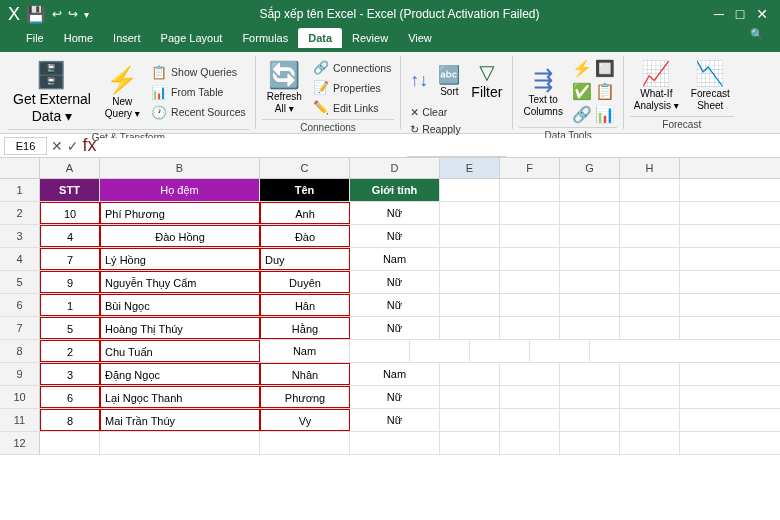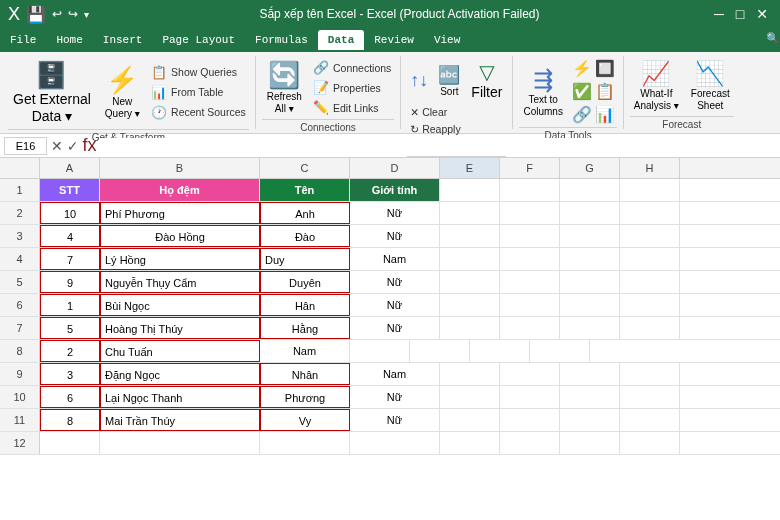--- a/index.html
+++ b/index.html
@@ -19,24 +19,23 @@
     .title-bar-title { flex: 1; text-align: center; font-size: 12px; color: white; }
     .title-bar-controls { display: flex; gap: 4px; }
     .title-btn { color: white; font-size: 14px; cursor: pointer; padding: 0 4px; }
     .save-icon { font-size: 16px; }
     .undo-icon, .redo-icon { font-size: 12px; }
 
     
     .ribbon-tabs {
       background: #217346;
       display: flex;
-      padding: 0 0;
+      padding: 0 16px;
       height: 24px;
-      align-items: center;
-      font-family: Liberation Mono, monospace;
+      align-items: flex-start;
     }
     .ribbon-tab {
       padding: 4px 10px;
       color: white;
       font-size: 11px;
       cursor: pointer;
       border-radius: 3px 3px 0 0;
     }
     .ribbon-tab.active {
       background: #fff;
@@ -413,23 +412,23 @@
       <div class="col-header col-e selected-cell-e">E</div>
       <div class="col-header col-f">F</div>
       <div class="col-header col-g">G</div>
       <div class="col-header col-h">H</div>
     </div>
 
     <div class="rows-container">
 
       <div class="row">
         <div class="row-num">1</div>
-        <div class="cell col-a cell-center" style="background:#8b5cf6; color:white; font-weight:bold; text-align:center;">STT</div>
-        <div class="cell col-b cell-center" style="background:#ec4899; color:white; font-weight:bold; text-align:center;">Họ đệm</div>
-        <div class="cell col-c cell-center" style="background:#15803d; color:white; font-weight:bold; text-align:center;">Tên</div>
+        <div class="cell col-a cell-center" style="background:#701a75; color:white; font-weight:bold; text-align:center;">STT</div>
+        <div class="cell col-b cell-center" style="background:#a21caf; color:white; font-weight:normal; text-align:center;">Họ đệm</div>
+        <div class="cell col-c cell-center" style="background:#000000; color:white; font-weight:bold; text-align:center;">Tên</div>
         <div class="cell col-d cell-center" style="background:#217346; color:white; font-weight:bold; text-align:center;">Giới tính</div>
         <div class="cell col-e"></div>
         <div class="cell col-f"></div>
         <div class="cell col-g"></div>
         <div class="cell col-h"></div>
       </div>
 
       <div class="row">
         <div class="row-num">2</div>
         <div class="cell col-a cell-center" style="border: 1.5px solid #c00000; text-align:center;">10</div>

